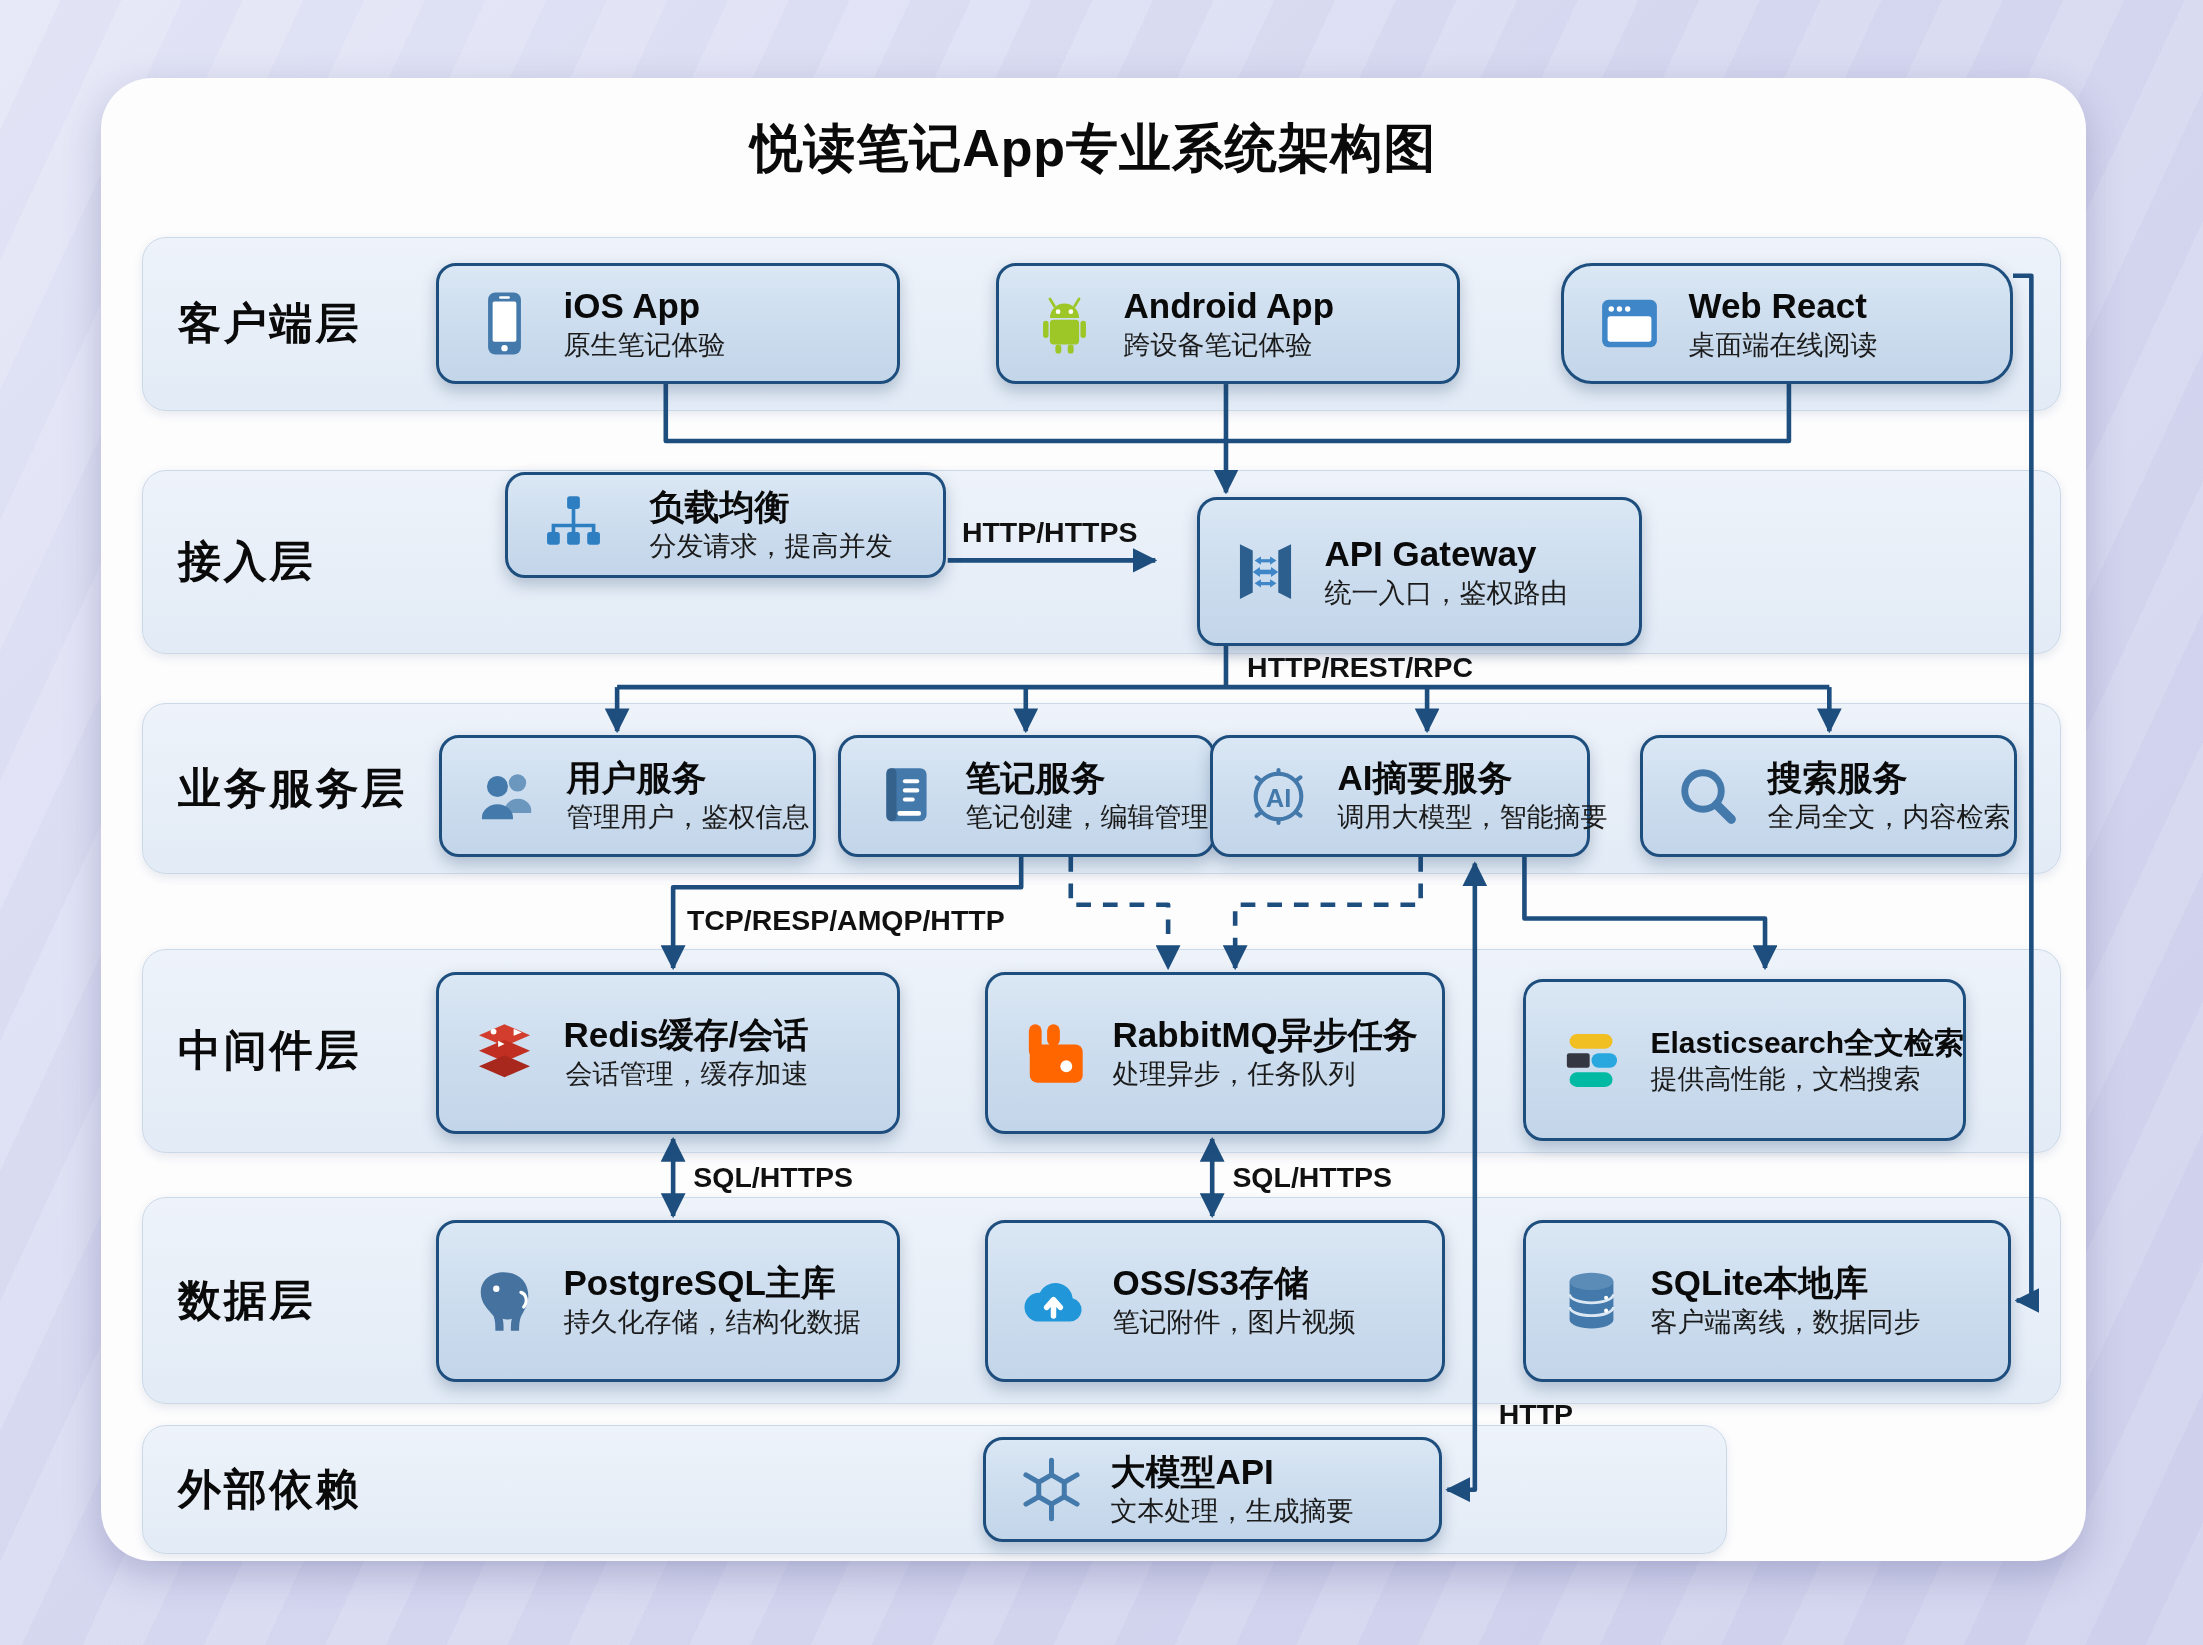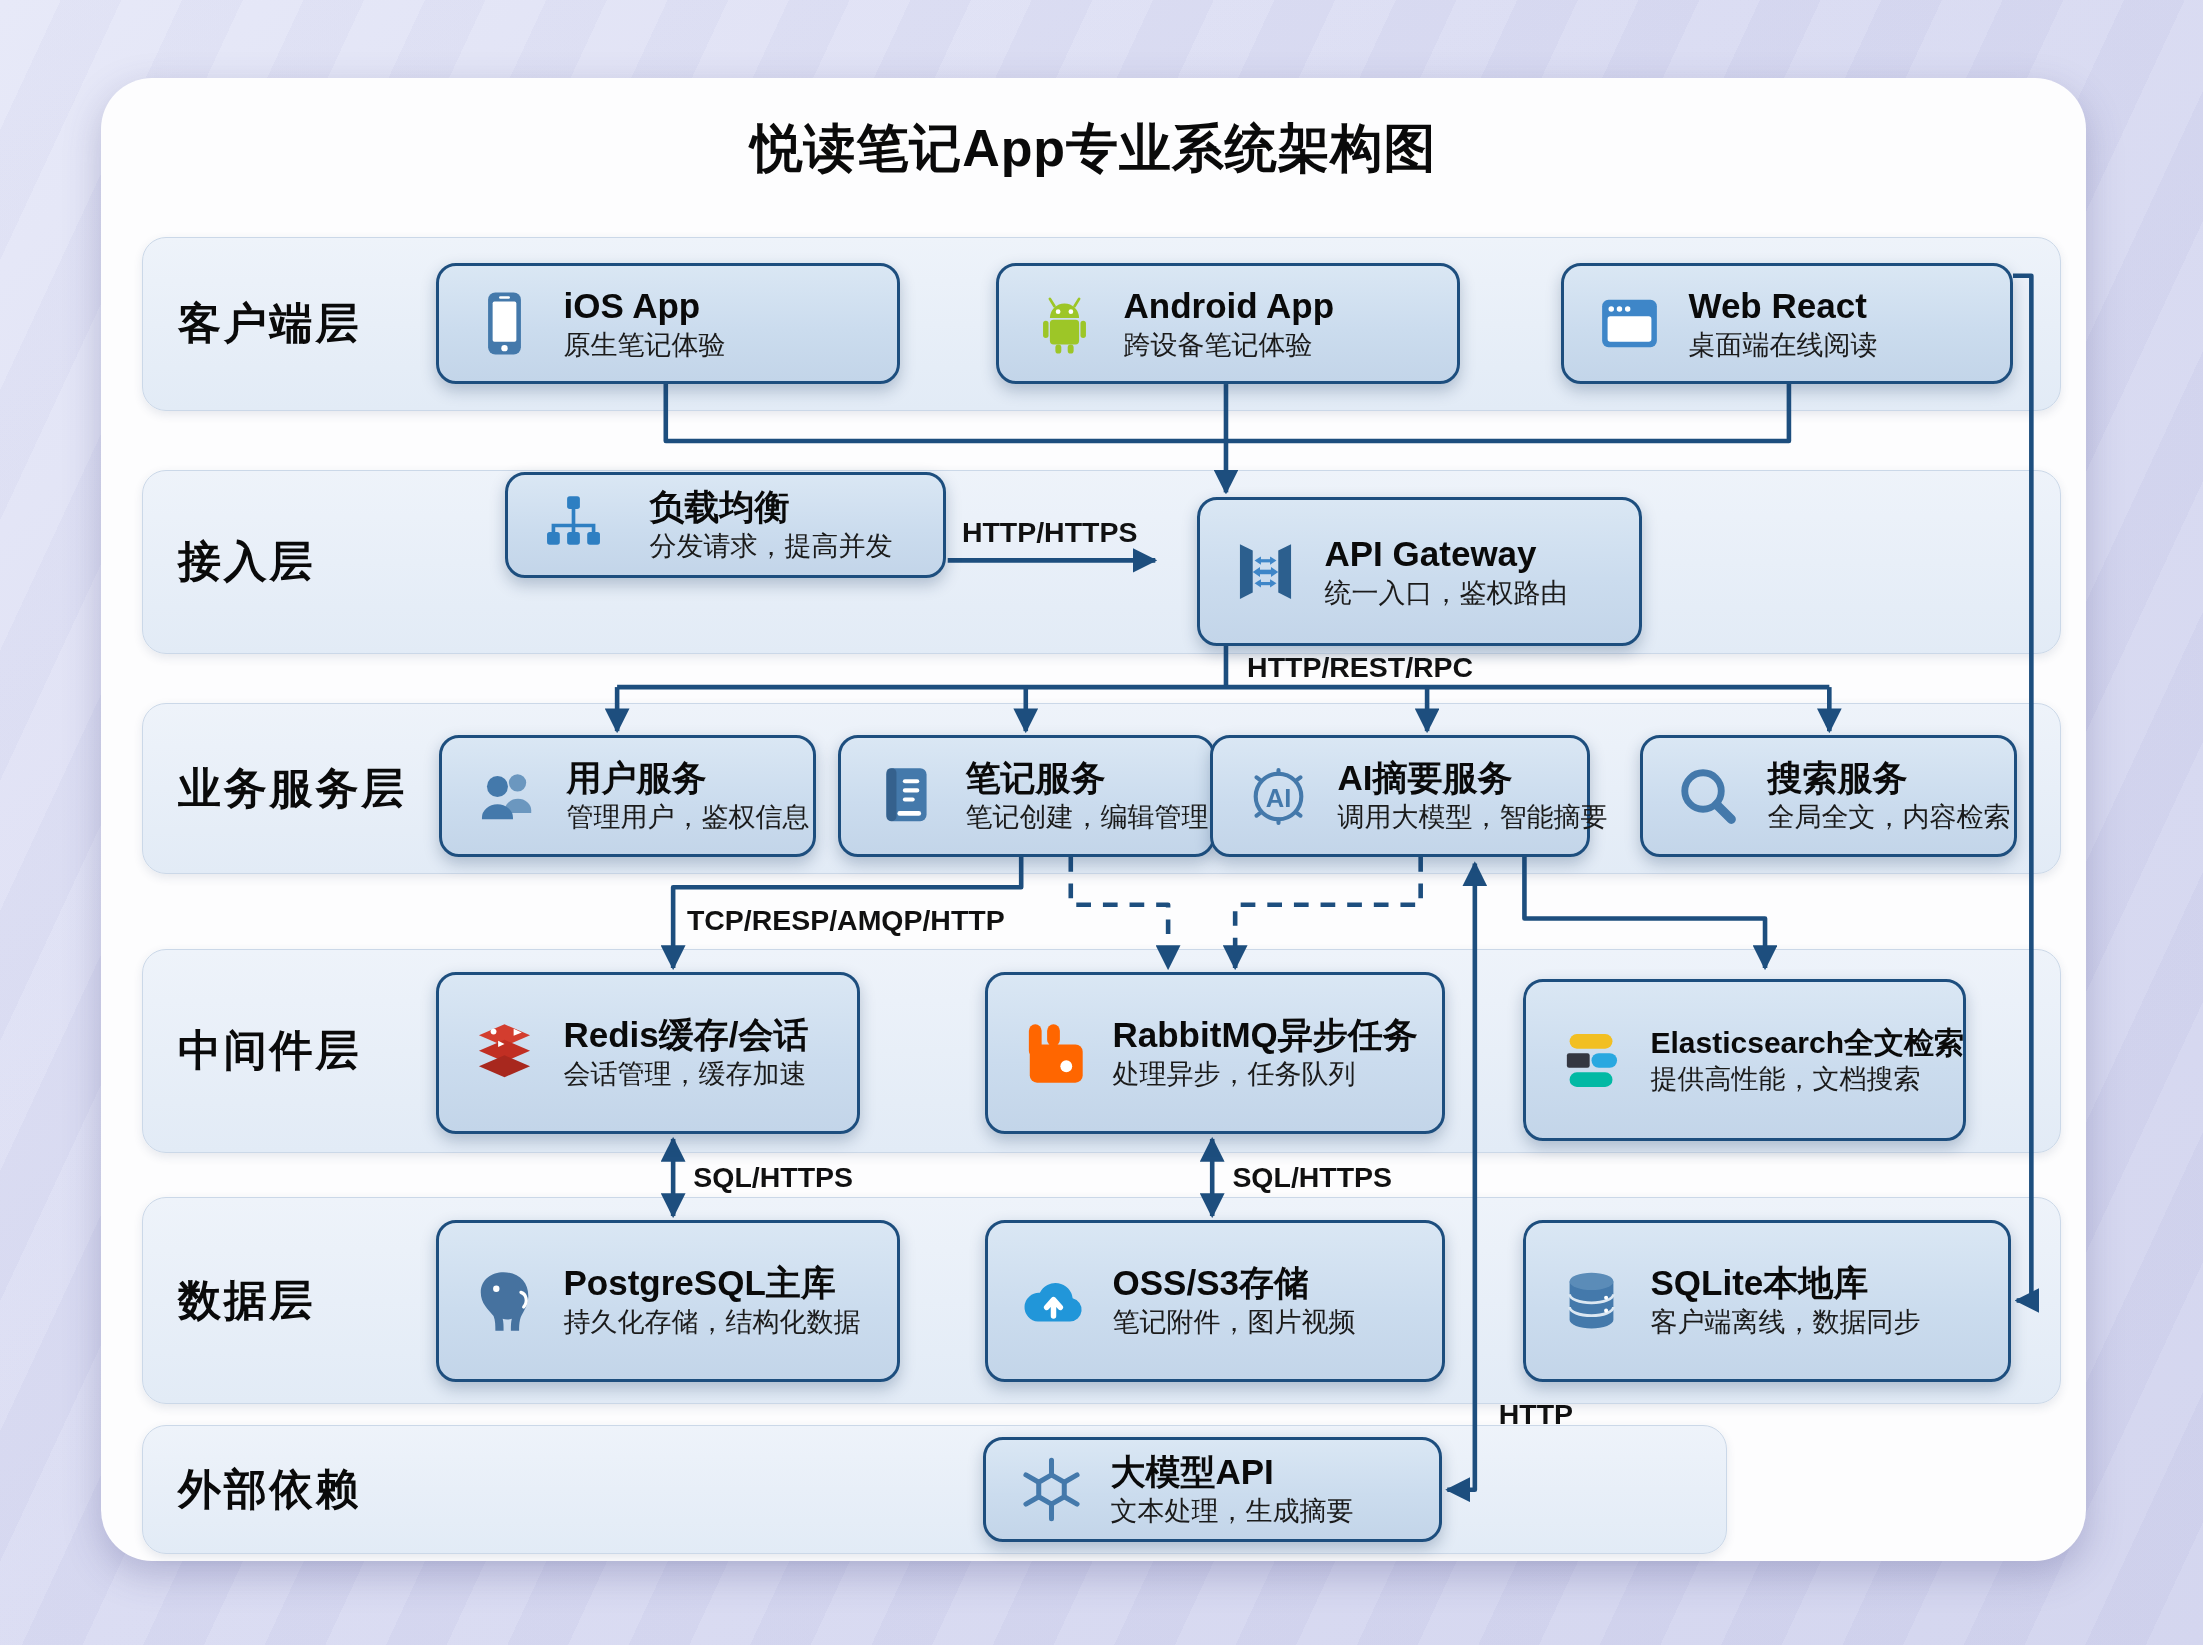--- a/index.html
+++ b/index.html
@@ -121,21 +121,21 @@
             </g>
             <circle cx="33" cy="27" r="2.6" fill="#fff"></circle>
             <circle cx="47" cy="27" r="2.6" fill="#fff"></circle>
           </svg>
         </span>
         <span class="txt">
           <span class="t">Android App</span>
           <span class="s">跨设备笔记体验</span>
         </span>
       </div>
-      <div class="node" style="left: 1561px; top: 263px; width: 452px; height: 121px;">
+      <div class="node" style="left: 1561px; top: 263px; width: 452px; height: 121px; border-radius: 31px;">
         <span class="icon">
           <svg viewBox="0 0 80 80">
             <rect x="10" y="14" width="60" height="52" rx="7" fill="#3e86c8"></rect>
             <circle cx="20" cy="24" r="3" fill="#fff"></circle>
             <circle cx="29" cy="24" r="3" fill="#fff"></circle>
             <circle cx="38" cy="24" r="3" fill="#fff"></circle>
             <rect x="16" y="32" width="48" height="28" rx="3" fill="#fff"></rect>
           </svg>
         </span>
         <span class="txt">
@@ -233,21 +233,21 @@
           <svg viewBox="0 0 80 80">
             <circle cx="34" cy="34" r="20" fill="none" stroke="#4479ab" stroke-width="7.5"></circle>
             <line x1="49" y1="49" x2="65" y2="65" stroke="#4479ab" stroke-width="10" stroke-linecap="round"></line>
           </svg>
         </span>
         <span class="txt">
           <span class="t">搜索服务</span>
           <span class="s">全局全文，内容检索</span>
         </span>
       </div>
-      <div class="node" style="left: 436px; top: 972px; width: 424px; height: 162px;">
+      <div class="node" style="left: 436px; top: 972px; width: 464px; height: 162px; text-align: right;">
         <span class="icon">
           <svg viewBox="0 0 80 80">
             <polygon points="40,8 68,20 40,32 12,20" fill="#d33d2e"></polygon>
             <polygon points="40,25 68,37 40,49 12,37" fill="#c12f23"></polygon>
             <polygon points="40,42 68,54 40,66 12,54" fill="#a8281e"></polygon>
             <circle cx="28" cy="16" r="3.2" fill="#fff"></circle>
             <polygon points="50,13 59,17 50,20.5" fill="#fff"></polygon>
             <polygon points="33,26 40,29.5 33,33" fill="#fff"></polygon>
           </svg>
         </span>

